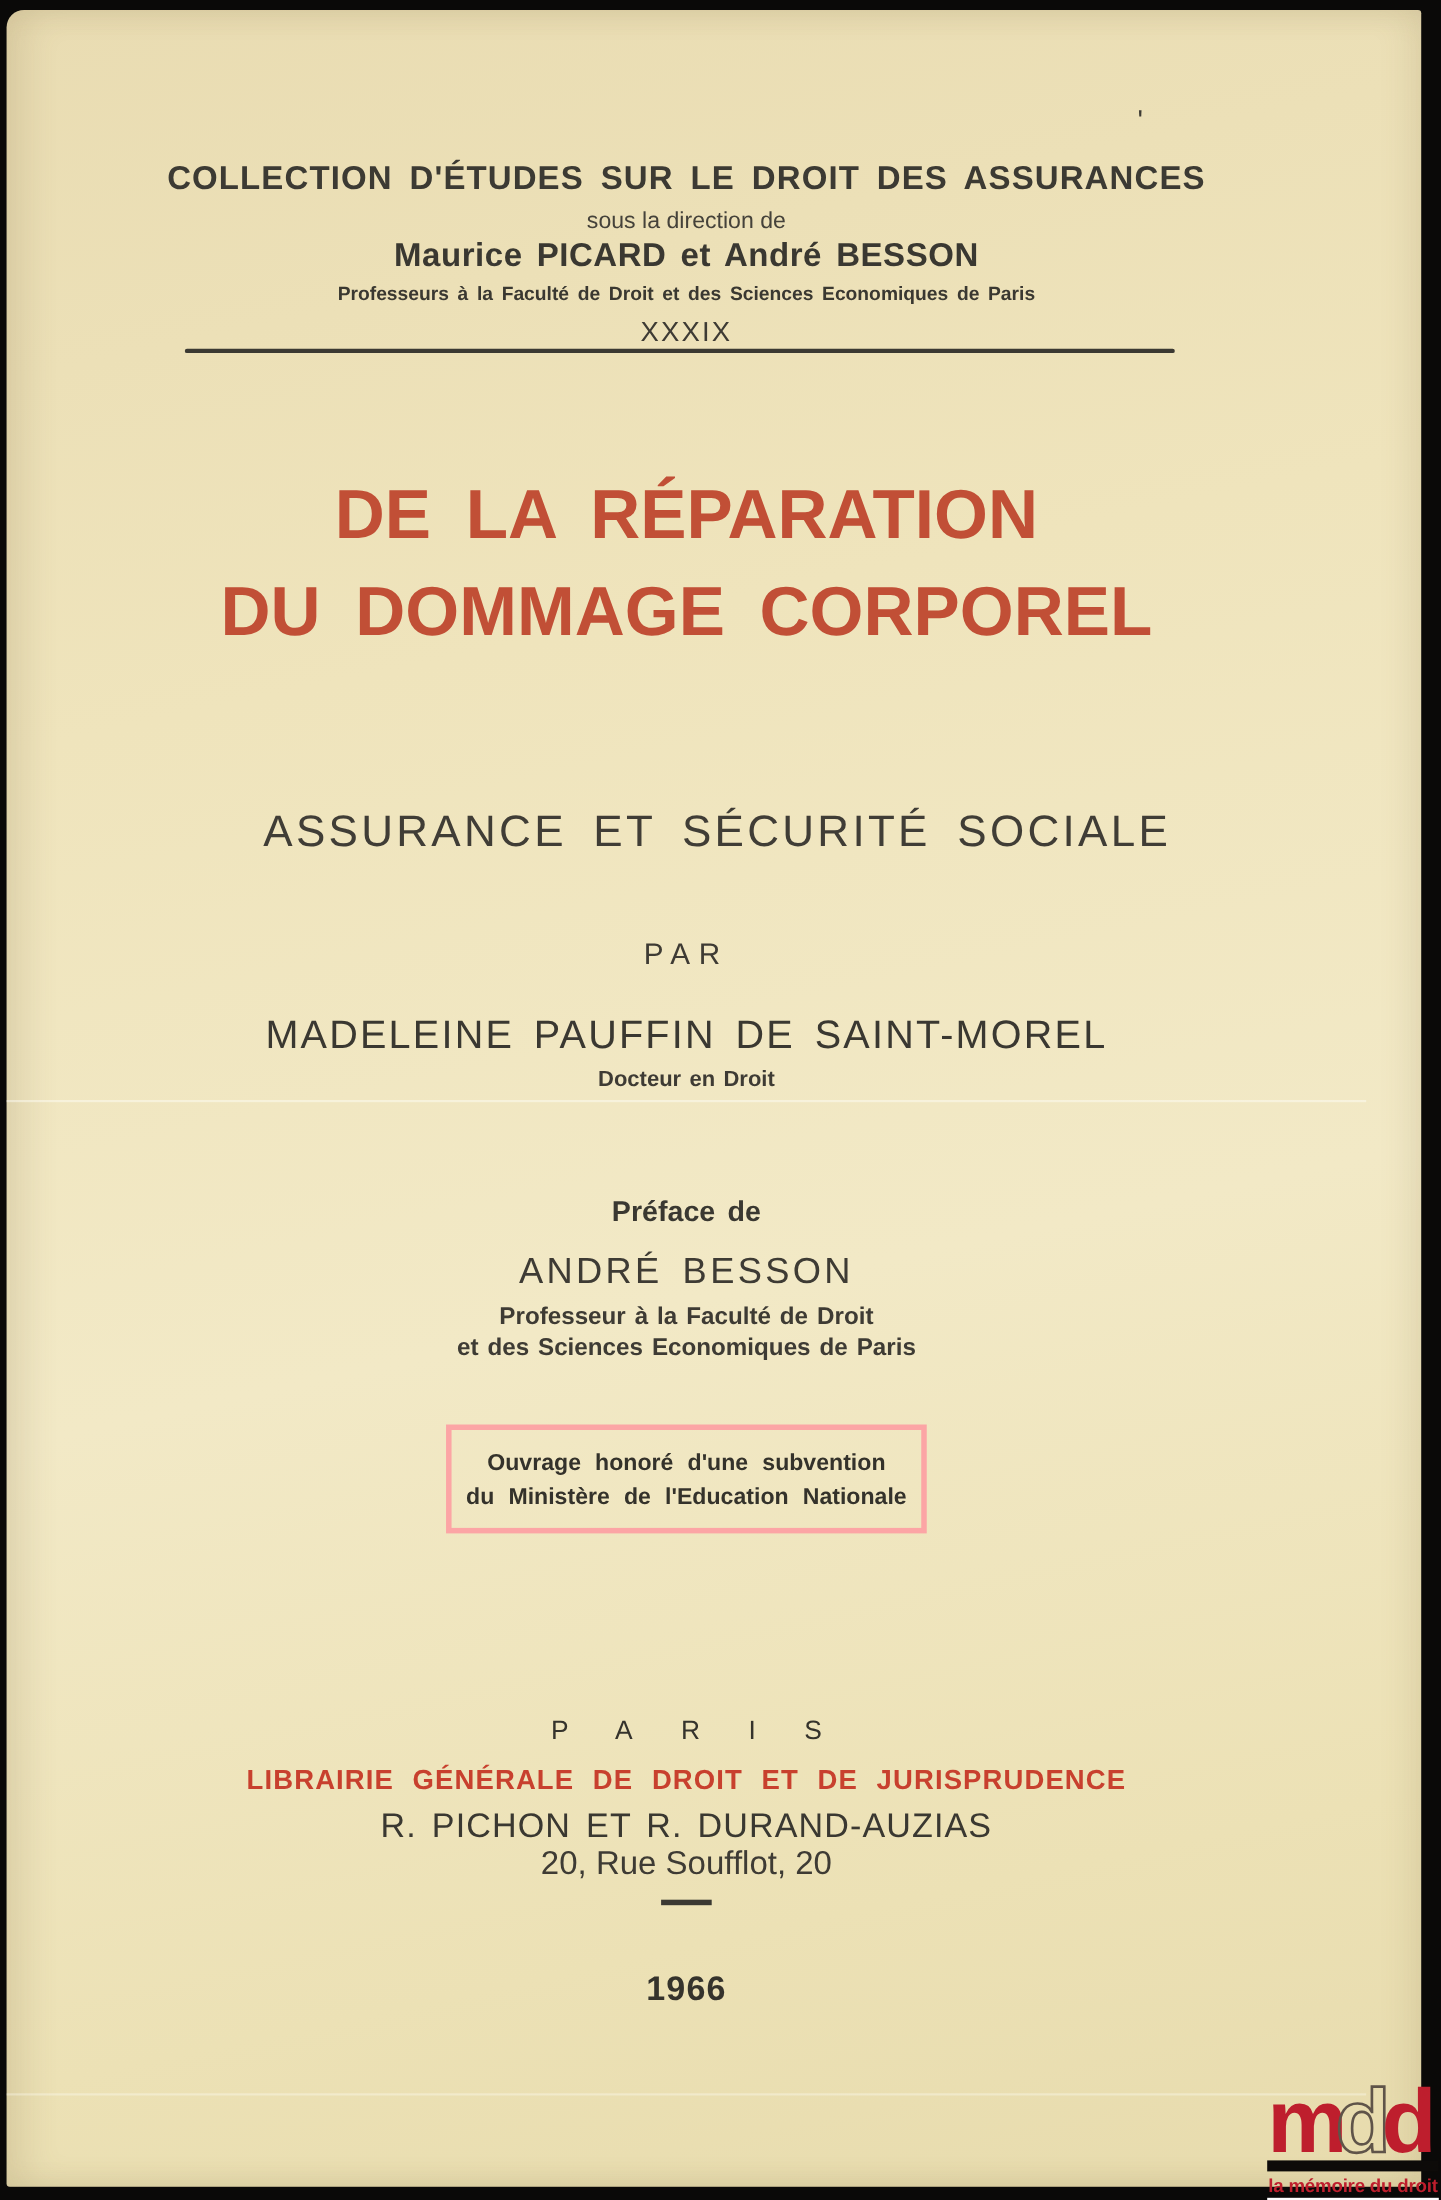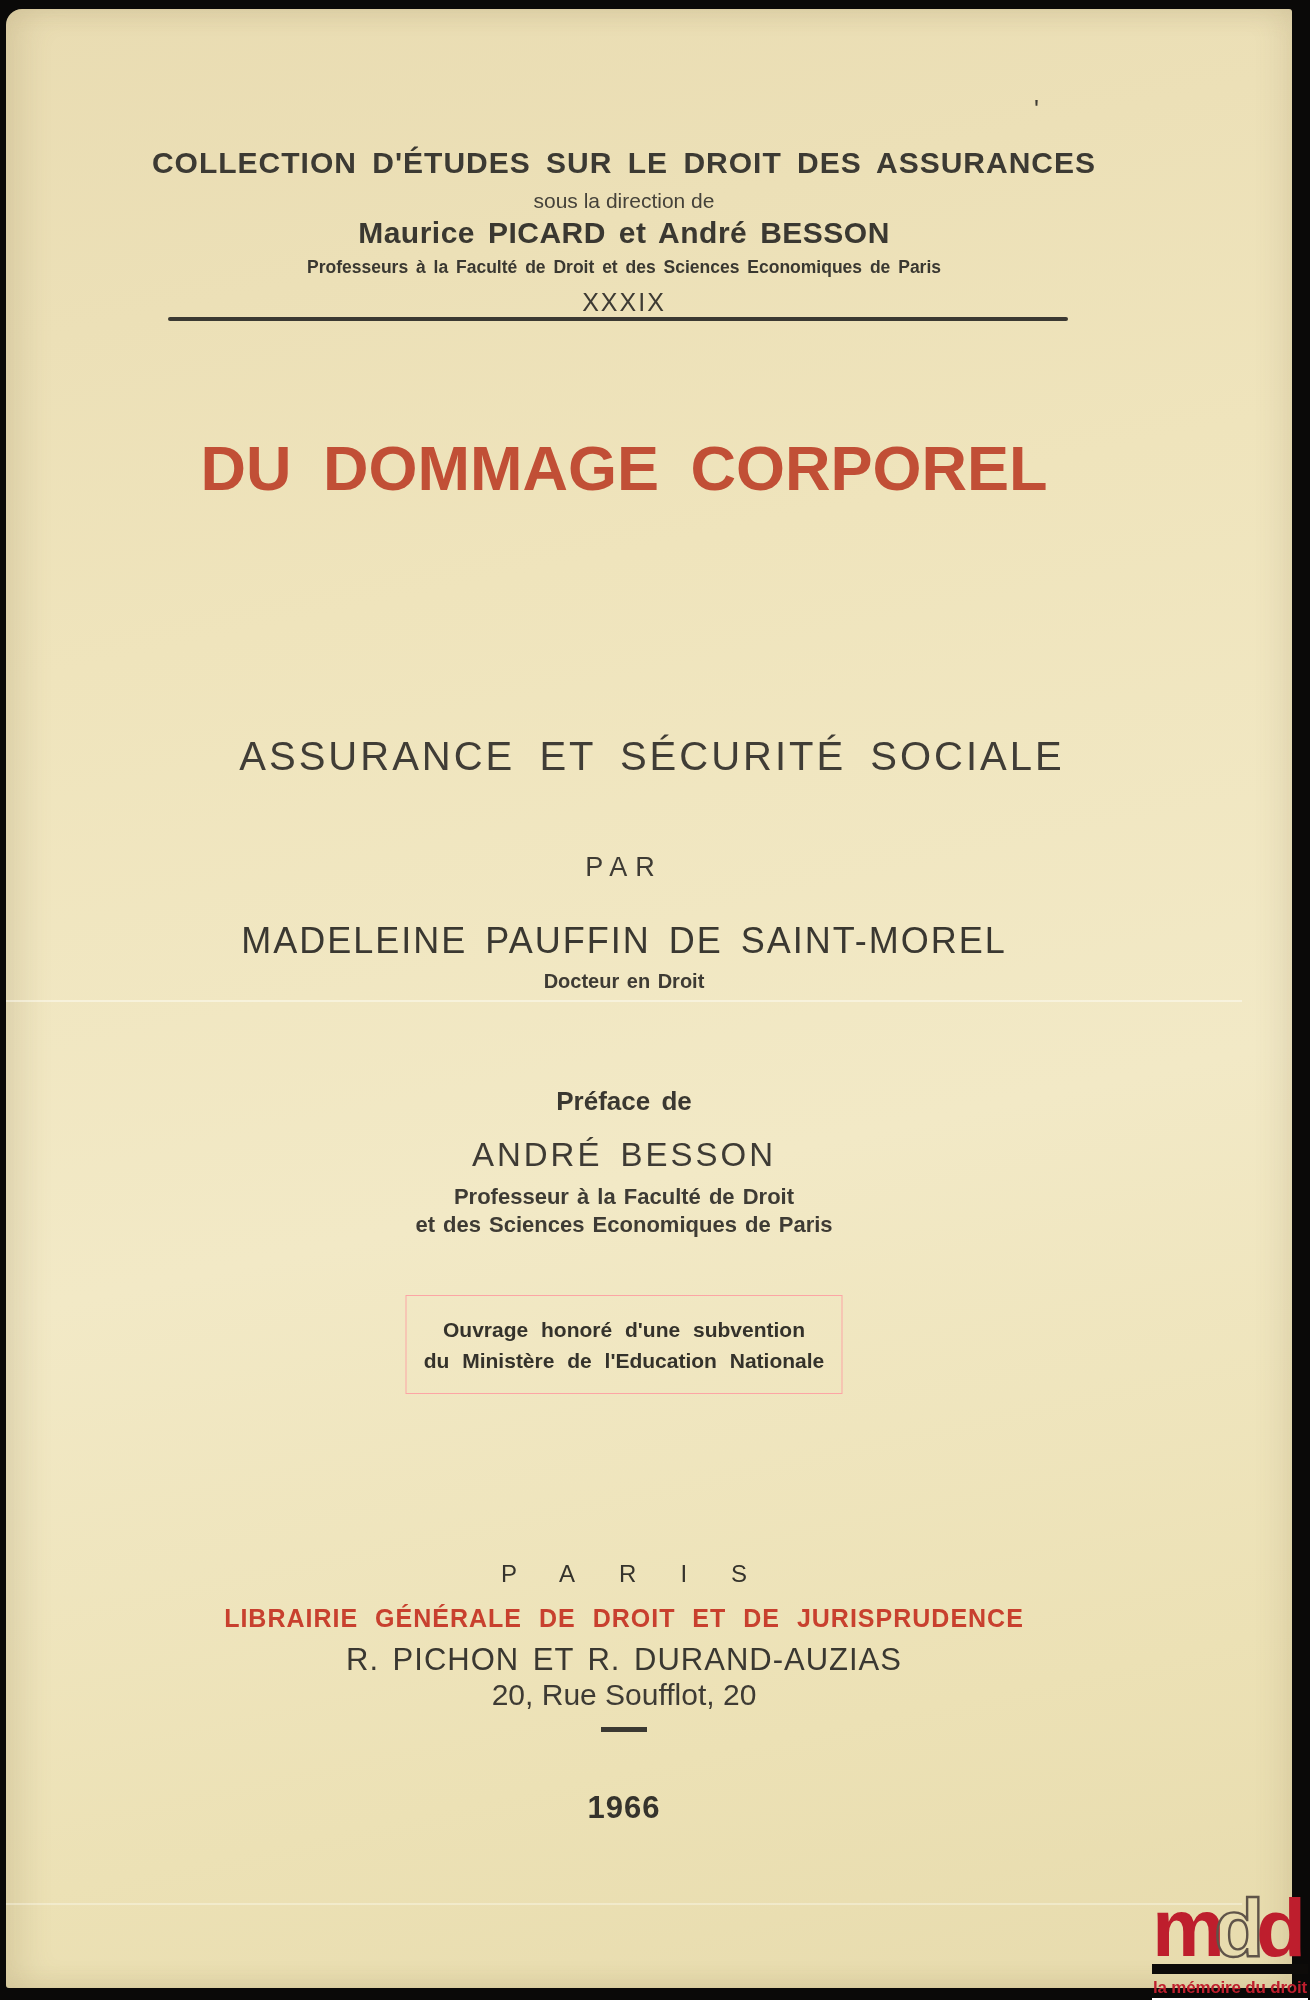--- a/index.html
+++ b/index.html
@@ -33,21 +33,21 @@
   .author    {top:920px;font-size:36px;font-weight:400;letter-spacing:2px;word-spacing:6px;color:#3a3831;}
   .degree    {top:970px;font-size:20px;font-weight:700;word-spacing:2px;}
 
   .preface-label{top:1086px;font-size:26px;font-weight:700;word-spacing:4px;color:#3a3831;}
   .preface-name {top:1136px;font-size:33px;font-weight:400;letter-spacing:3px;word-spacing:6px;}
   .preface-role1{top:1184px;font-size:22px;font-weight:700;word-spacing:2px;}
   .preface-role2{top:1212px;font-size:22px;font-weight:700;word-spacing:2px;}
 
   .grant-box{
     position:absolute;top:1295px;left:50%;transform:translateX(-50%);
-    width:437px;height:99px;border:1px solid #fca5a5;box-sizing:border-box;
+    width:437px;height:99px;border:5px solid #fca5a5;box-sizing:border-box;
     display:flex;flex-direction:column;justify-content:center;
   }
   .grant-line{font-size:21px;font-weight:700;line-height:31px;text-align:center;
     white-space:nowrap;word-spacing:7px;color:#34322b;}
 
   .city      {top:1560px;font-size:24px;font-weight:400;letter-spacing:44px;text-indent:44px;color:#35332c;}
   .publisher {top:1604px;font-size:25px;font-weight:700;letter-spacing:1px;word-spacing:9px;color:#c8402e;}
   .printers  {top:1642px;font-size:31px;font-weight:400;letter-spacing:1px;word-spacing:4px;color:#3a3831;}
   .address   {top:1678px;font-size:30px;font-weight:400;}
   .dash{position:absolute;top:1727px;left:50%;transform:translateX(-50%);width:46px;height:5px;background:#3b3932;}
@@ -74,20 +74,21 @@
 <div class="content">
 
   <div class="line collection">COLLECTION D'ÉTUDES SUR LE DROIT DES ASSURANCES</div>
   <div class="line sous-direction">sous la direction de</div>
   <div class="line directors">Maurice PICARD et André BESSON</div>
   <div class="line professors">Professeurs à la Faculté de Droit et des Sciences Economiques de Paris</div>
   <div class="line volume">XXXIX</div>
   <div class="rule"></div>
 
   <div class="line main-title">
+    <div>DE LA RÉPARATION</div>
     <div>DU DOMMAGE CORPOREL</div>
   </div>
 
   <div class="line subtitle">ASSURANCE ET SÉCURITÉ SOCIALE</div>
 
   <div class="line par-label">PAR</div>
   <div class="line author">MADELEINE PAUFFIN DE SAINT-MOREL</div>
   <div class="line degree">Docteur en Droit</div>
 
   <div class="line preface-label">Préface de</div>

